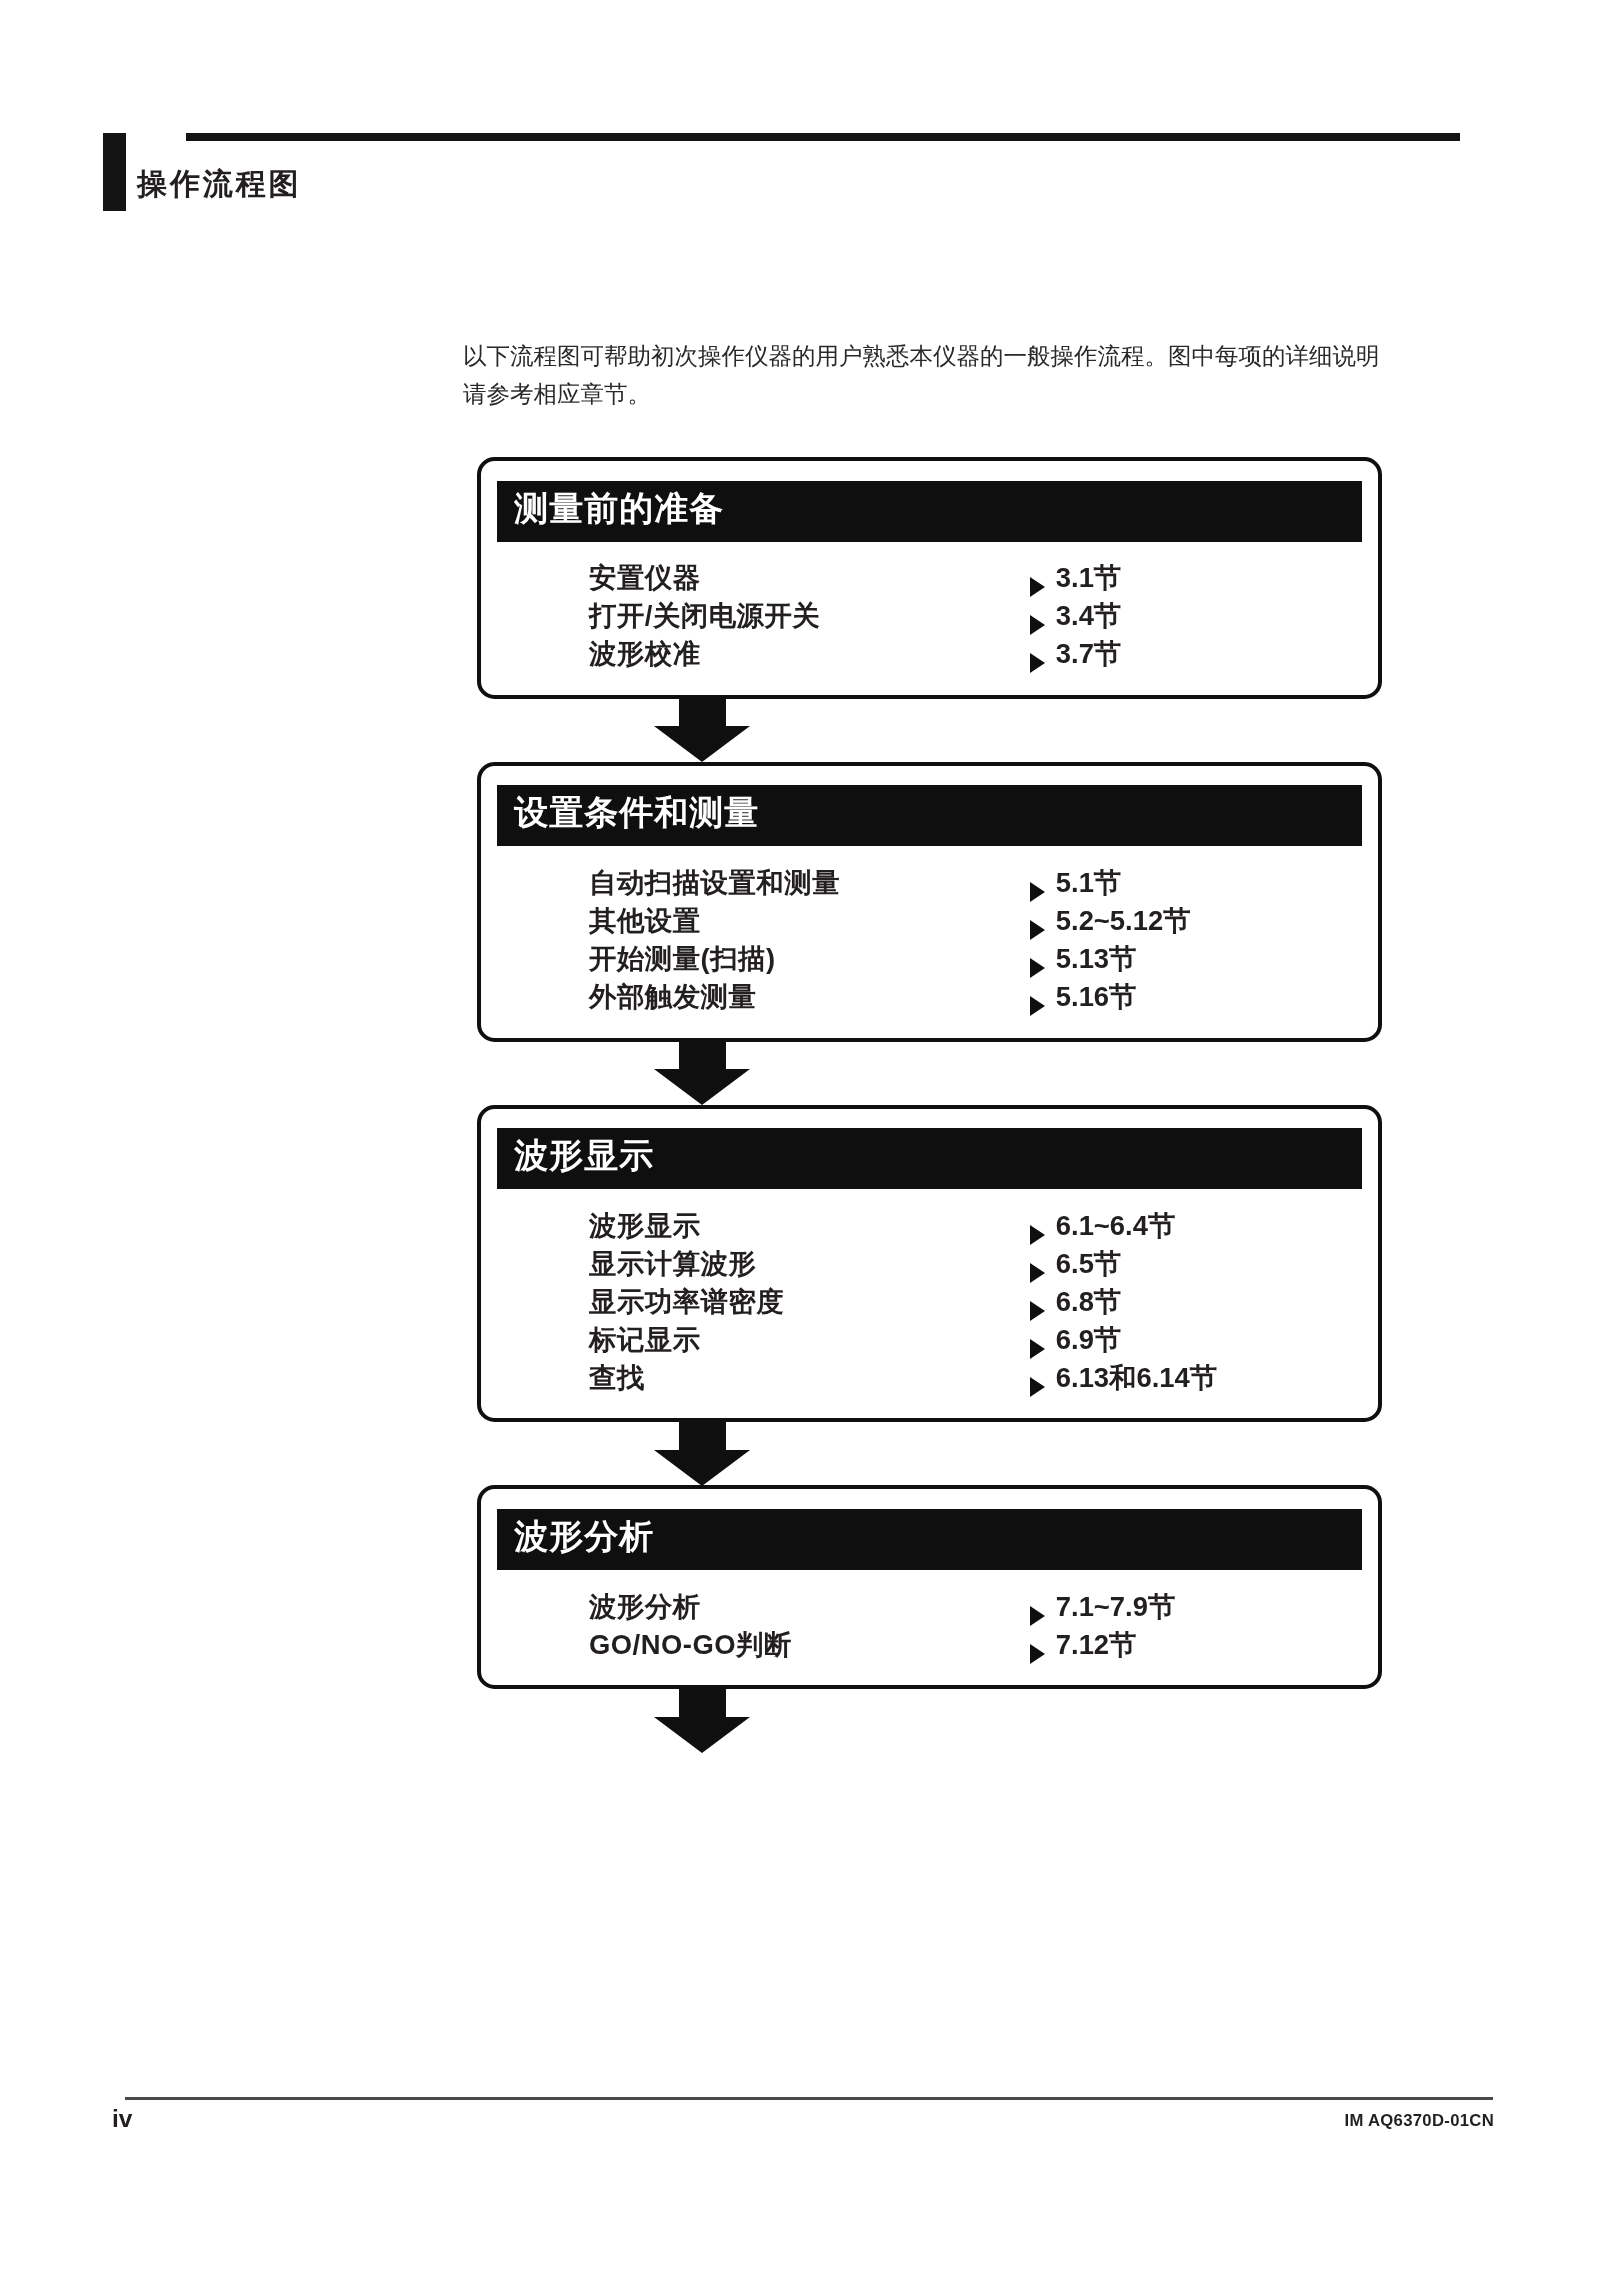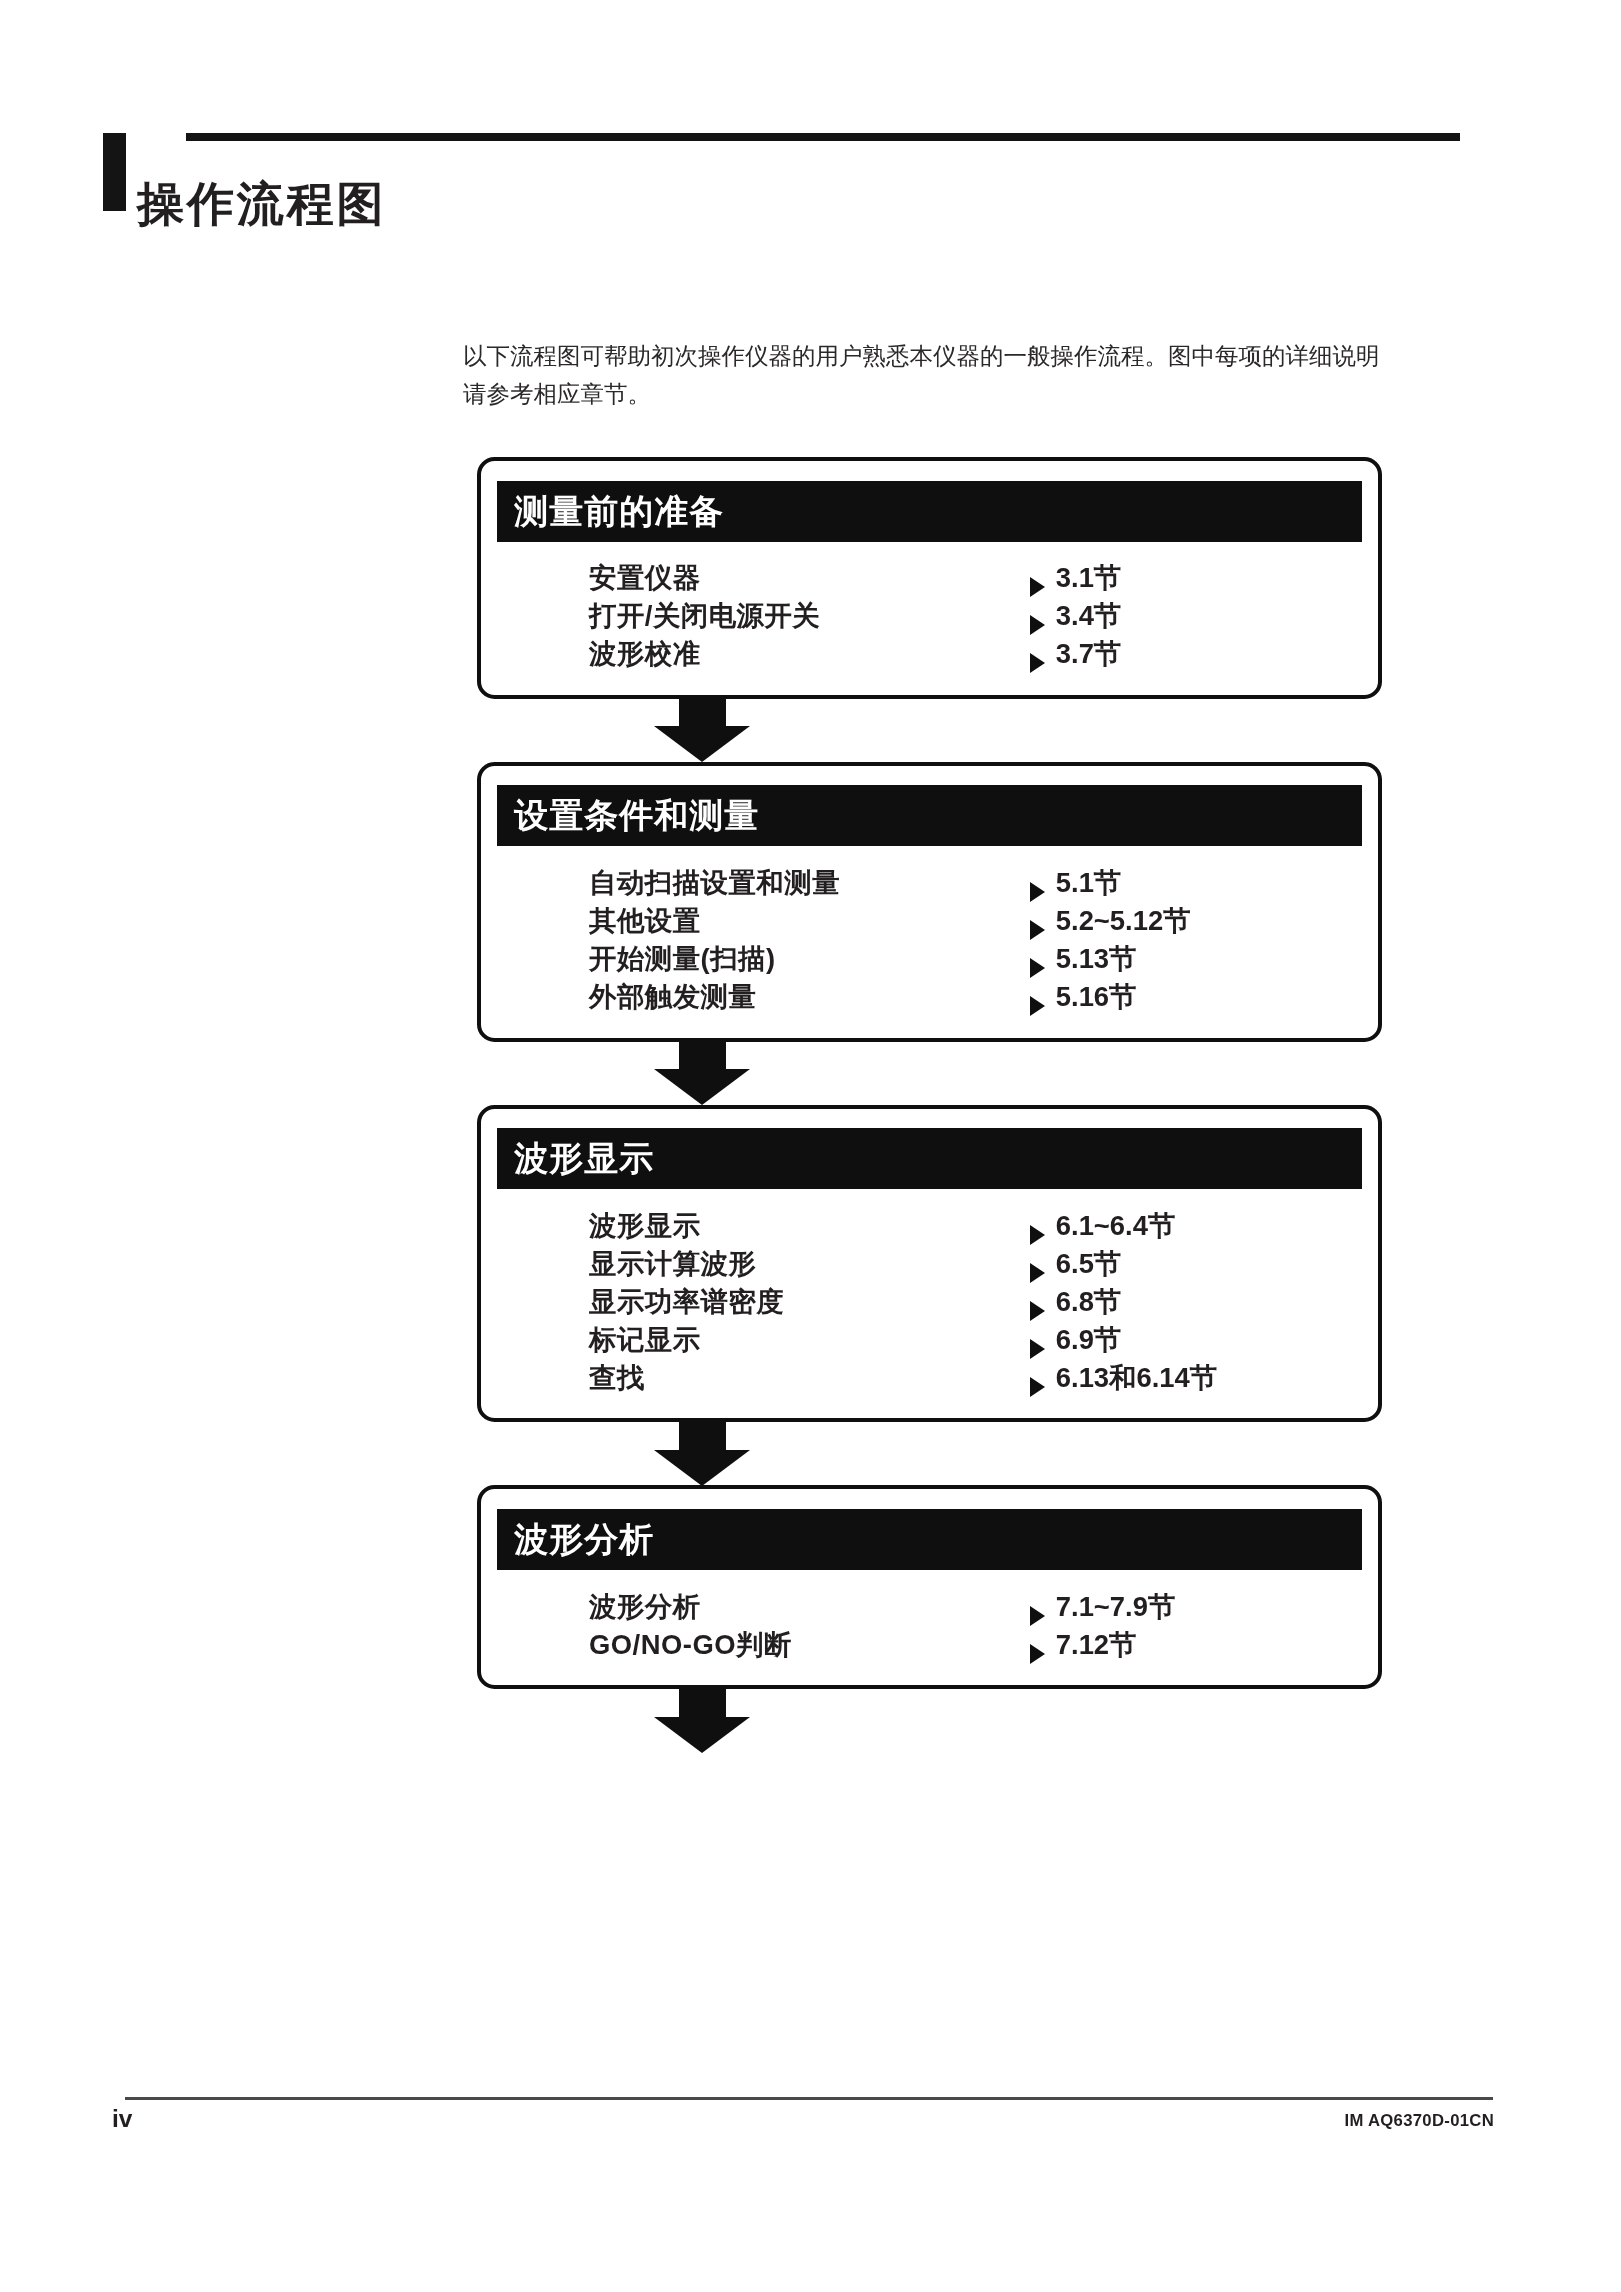--- a/index.html
+++ b/index.html
@@ -11,33 +11,33 @@
     position:relative;
     overflow:hidden;
   }
   .page{position:absolute;inset:0;}
 
   
   .title-accent{position:absolute;left:103px;top:133px;width:22.5px;height:78px;background:#141414;}
   .title-rule{position:absolute;left:186px;top:133px;width:1274px;height:7.8px;background:#141414;}
   .chapter-title{
     position:absolute;left:137px;top:147px;
-    font-size:47px;font-weight:bold;letter-spacing:2.9px;line-height:1.1;
+    font-size:30px;font-weight:bold;letter-spacing:2.9px;line-height:1.1;
   }
 
   
   .intro{position:absolute;left:463px;top:337px;width:921px;font-size:23.5px;line-height:38px;color:#2b2829;}
 
   
   .flow{position:absolute;left:477px;top:457px;width:905px;display:flex;flex-direction:column;}
   .fbox{border:4.9px solid #0f0f0f;border-radius:17.6px;background:#fff;}
   .fbox-header{
     margin:19.6px 15.7px 0 15.7px;height:61px;background:#0f0f0f;
     color:#ffffff;font-size:34px;font-weight:bold;line-height:61px;
-    padding-left:17.6px;letter-spacing:1px;
+    padding-left:17.6px;letter-spacing:1px;font-family:Liberation Mono, monospace;
   }
   .fbox-items{padding:17.6px 0 21.6px 0;}
   .frow{position:relative;height:38px;line-height:38px;}
   .frow-label{margin-left:108px;font-size:27.4px;font-weight:bold;letter-spacing:0.5px;}
   .fref{position:absolute;left:549px;top:0;height:38px;display:flex;align-items:flex-end;}
   .tri{
     width:0;height:0;flex:0 0 auto;
     border-top:10.8px solid transparent;border-bottom:10.8px solid transparent;
     border-left:15.7px solid #0f0f0f;margin-right:10.8px;
   }

